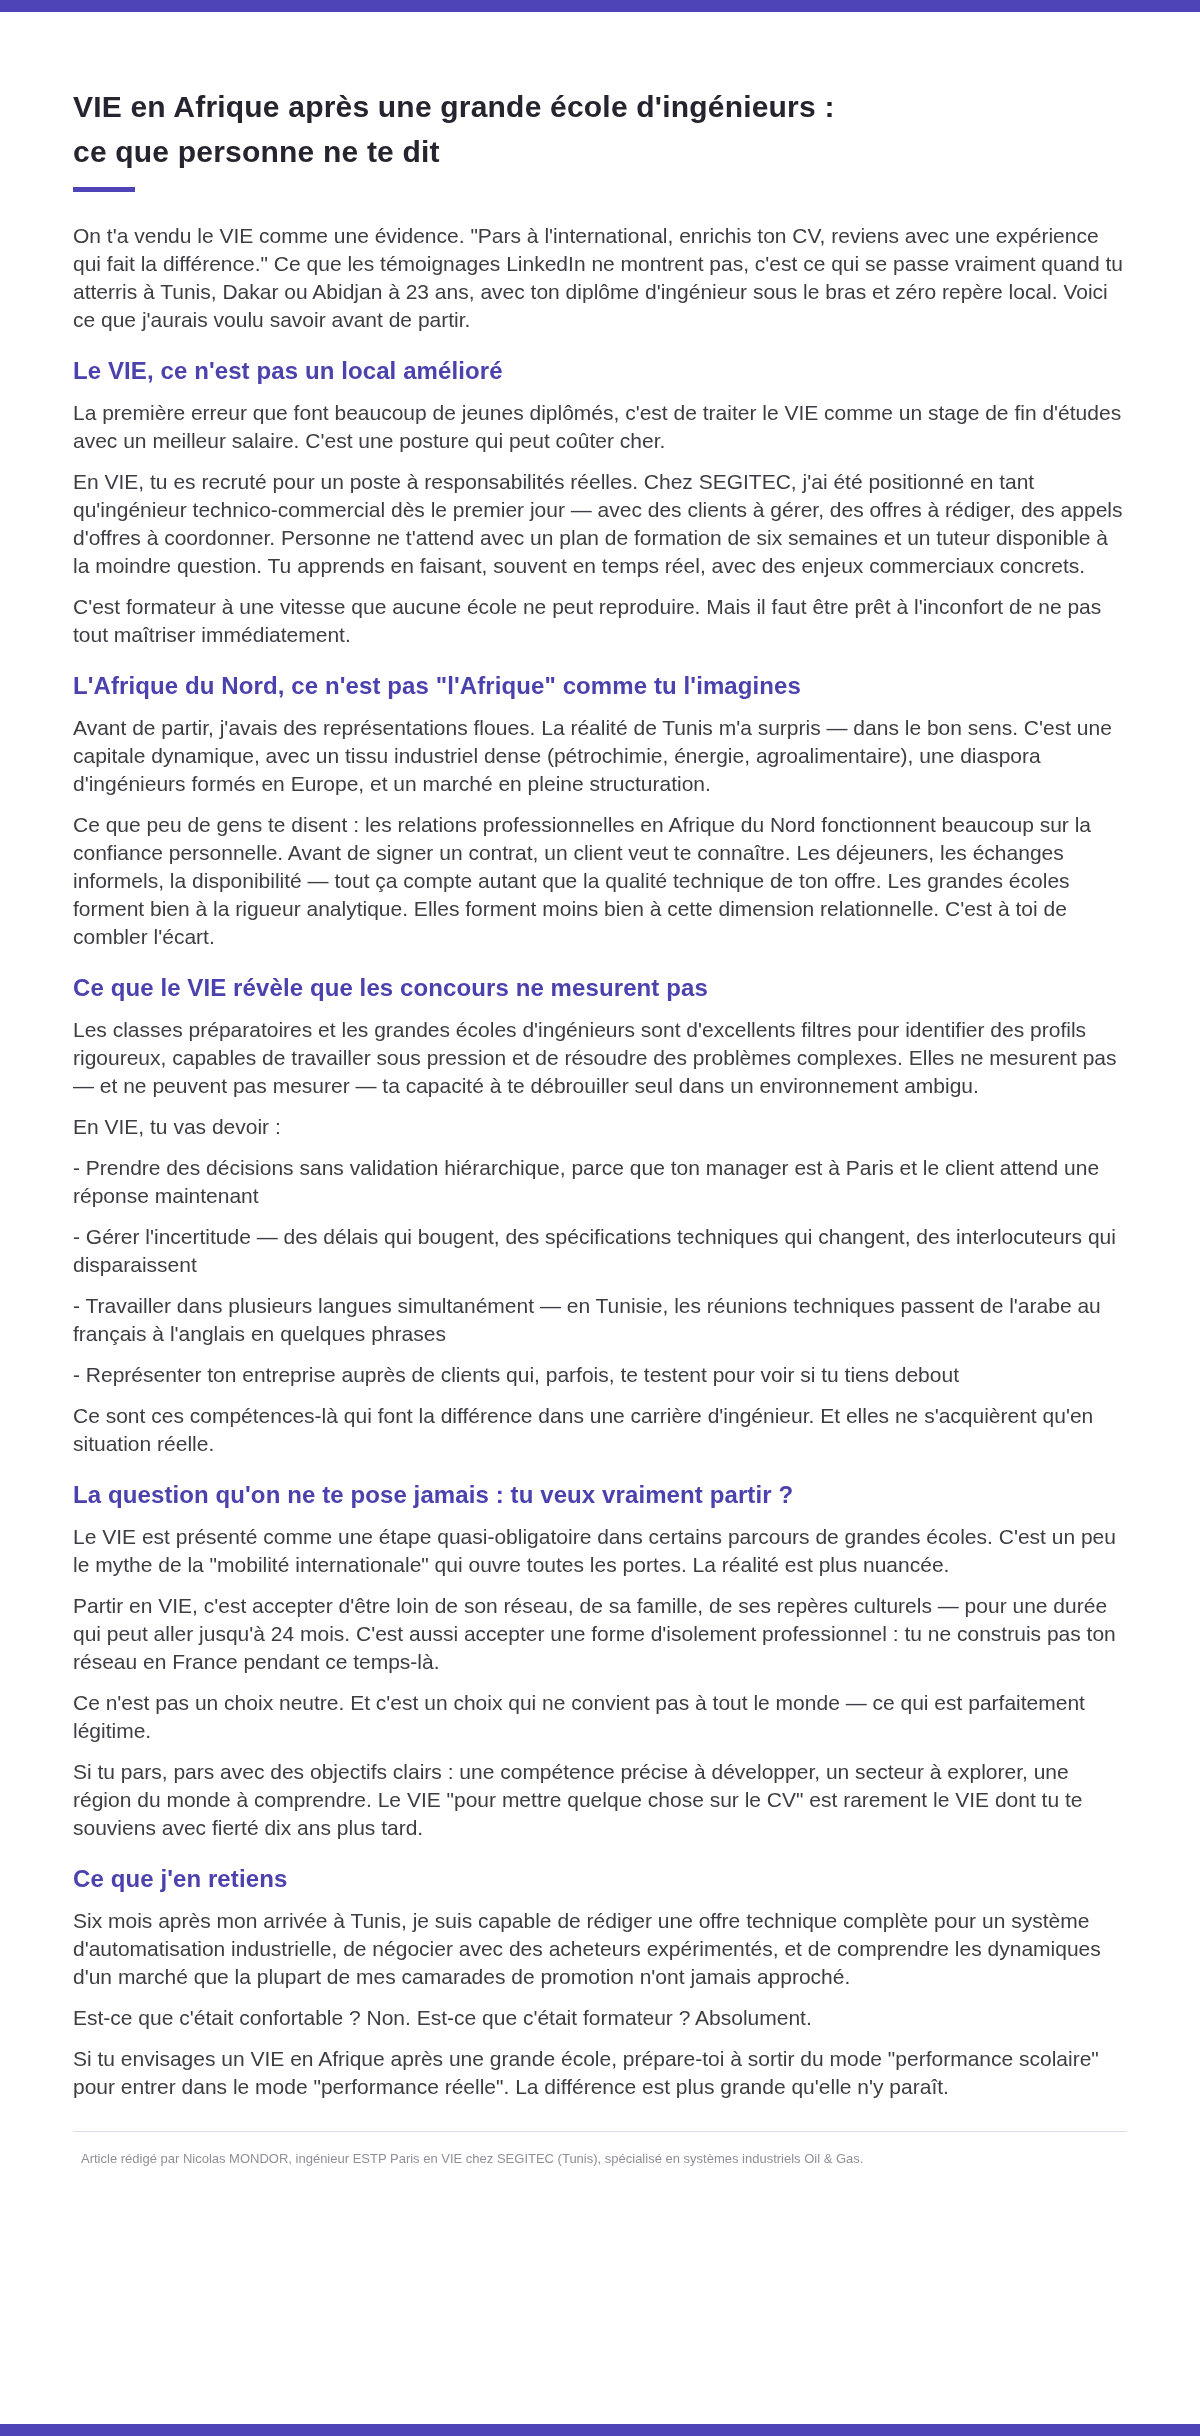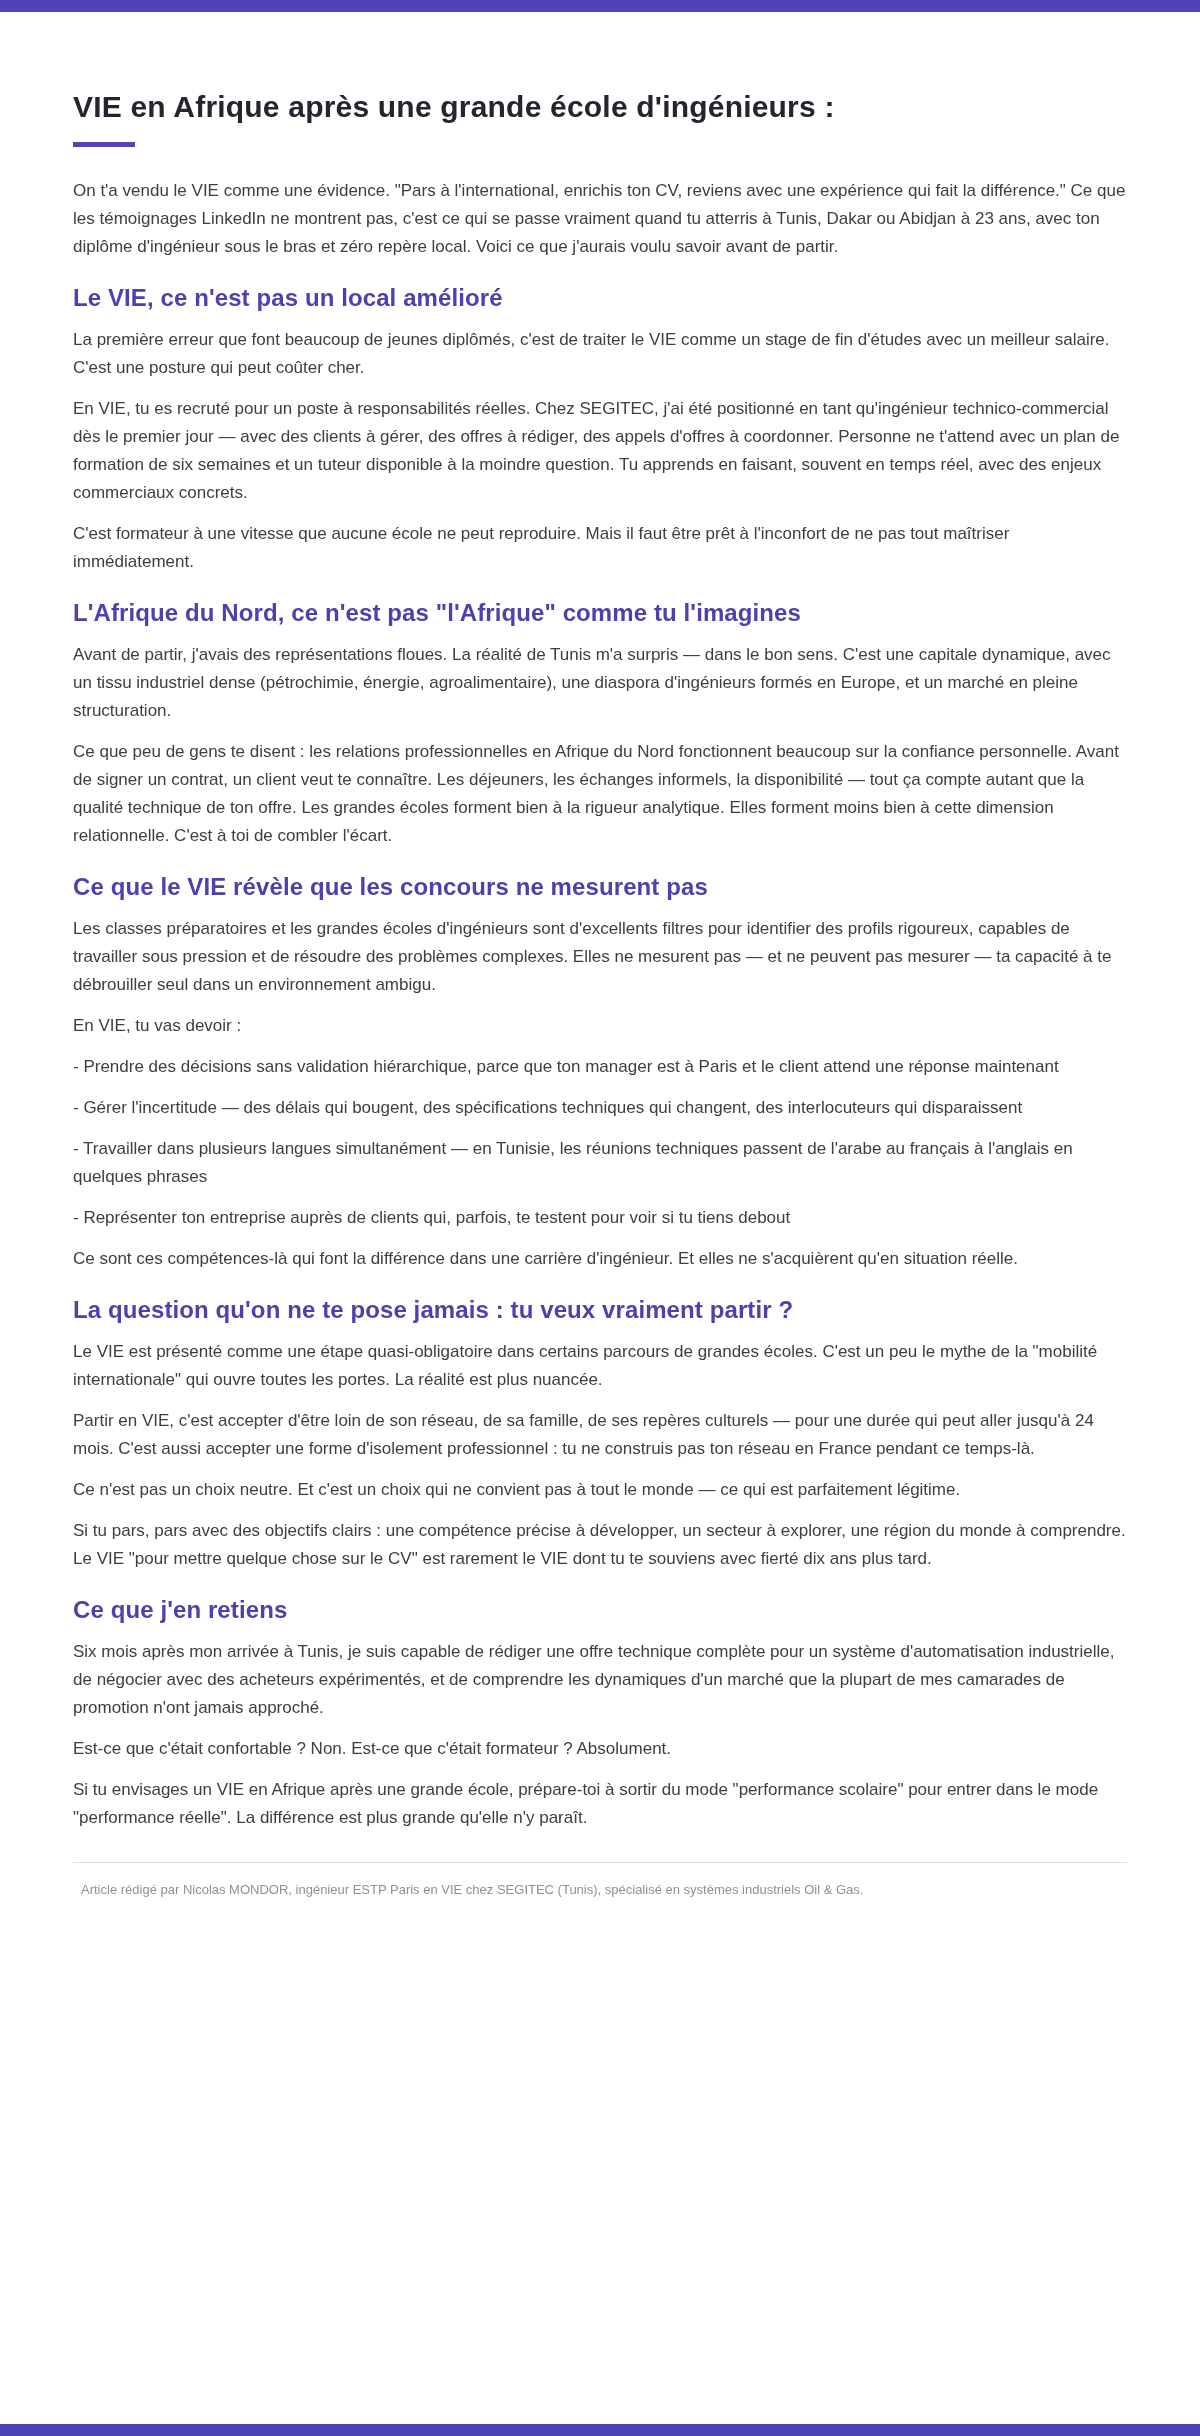--- a/index.html
+++ b/index.html
@@ -39,21 +39,21 @@
     line-height:45px;
     letter-spacing:0.2px;
   }
   h1.page-title .title-line{display:block;}
   .title-accent{
     width:62px;height:5px;
     background:var(--accent);
     margin-top:13px;
   }
   p.body-para{
-    font-size:17px;
+    font-size:21px;
     line-height:28px;
     margin:13px 0 0 0;
     color:var(--body-text);
   }
   p.intro{margin-top:30px;}
   h2.section-heading{
     color:var(--heading);
     font-size:24px;
     font-weight:bold;
     line-height:30px;
@@ -74,20 +74,21 @@
   }
 </style>
 </head>
 <body>
 
 <div class="top-bar"></div>
 
 <main class="container">
   <h1 class="page-title">
     <span class="title-line">VIE en Afrique après une grande école d'ingénieurs :</span>
+    <span class="title-line">ce que personne ne te dit</span>
   </h1>
   <div class="title-accent"></div>
 
   <p class="body-para intro">On t'a vendu le VIE comme une évidence. "Pars à l'international, enrichis ton CV, reviens avec une expérience qui fait la différence." Ce que les témoignages LinkedIn ne montrent pas, c'est ce qui se passe vraiment quand tu atterris à Tunis, Dakar ou Abidjan à 23 ans, avec ton diplôme d'ingénieur sous le bras et zéro repère local. Voici ce que j'aurais voulu savoir avant de partir.</p>
 
   <div id="sections">
       <h2 class="section-heading">Le VIE, ce n'est pas un local amélioré</h2>
       <p class="body-para">La première erreur que font beaucoup de jeunes diplômés, c'est de traiter le VIE comme un stage de fin d'études avec un meilleur salaire. C'est une posture qui peut coûter cher.</p>
       <p class="body-para">En VIE, tu es recruté pour un poste à responsabilités réelles. Chez SEGITEC, j'ai été positionné en tant qu'ingénieur technico-commercial dès le premier jour — avec des clients à gérer, des offres à rédiger, des appels d'offres à coordonner. Personne ne t'attend avec un plan de formation de six semaines et un tuteur disponible à la moindre question. Tu apprends en faisant, souvent en temps réel, avec des enjeux commerciaux concrets.</p>
       <p class="body-para">C'est formateur à une vitesse que aucune école ne peut reproduire. Mais il faut être prêt à l'inconfort de ne pas tout maîtriser immédiatement.</p>

